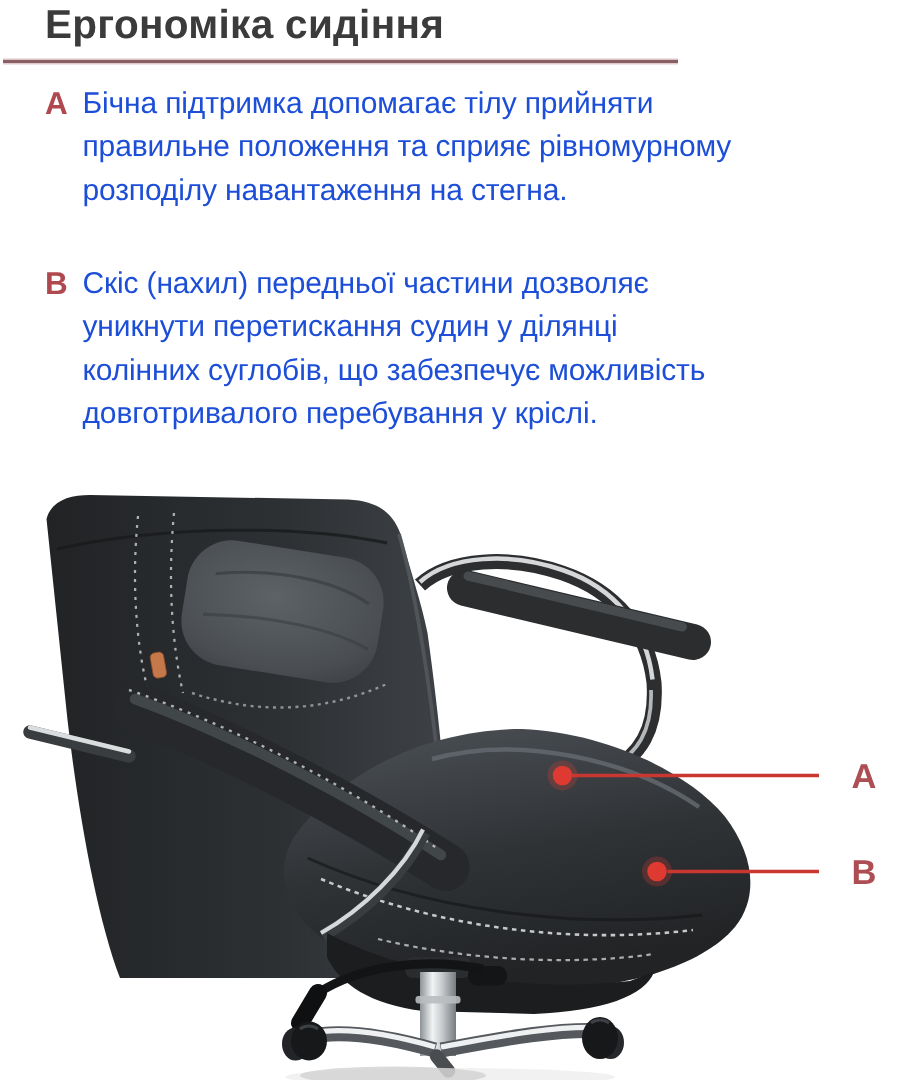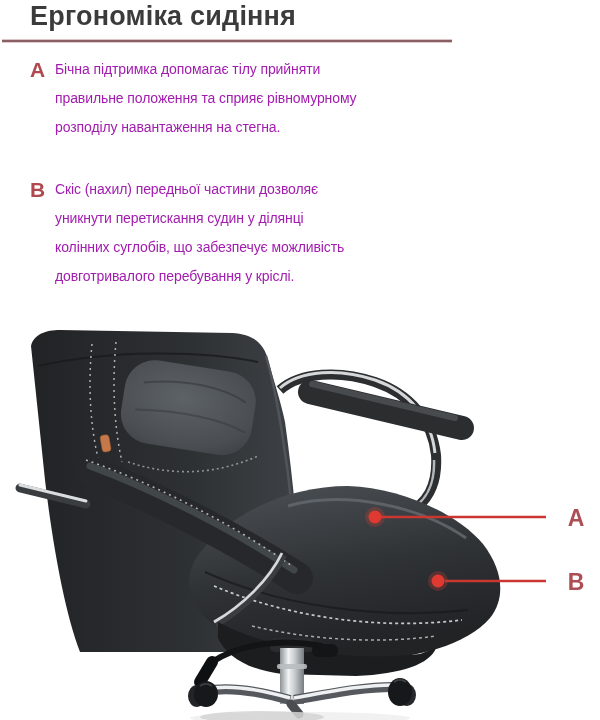--- a/index.html
+++ b/index.html
@@ -24,22 +24,22 @@
   .section { position: absolute; left: 30px; display: flex; align-items: flex-start; }
   .section-a { top: 55px; }
   .section-b { top: 175px; }
   .section-marker {
     width: 25px; flex: 0 0 25px;
     font-size: 21px; line-height: 29px; font-weight: 700;
     color: #b0494f;
   }
   .section-text {
     width: 545px;
-    font-size: 14px; line-height: 29px;
-    color: #a21caf;
+    font-size: 20px; line-height: 29px;
+    color: #1d4ed8;
     white-space: pre-line;
     letter-spacing: -0.1px;
   }
   .chair-figure {
     position: absolute; left: 0; top: 320px;
     width: 600px; height: 400px;
   }
   .callout-label {
     font-family: "Liberation Sans", sans-serif;
     font-size: 23px; font-weight: 700;

